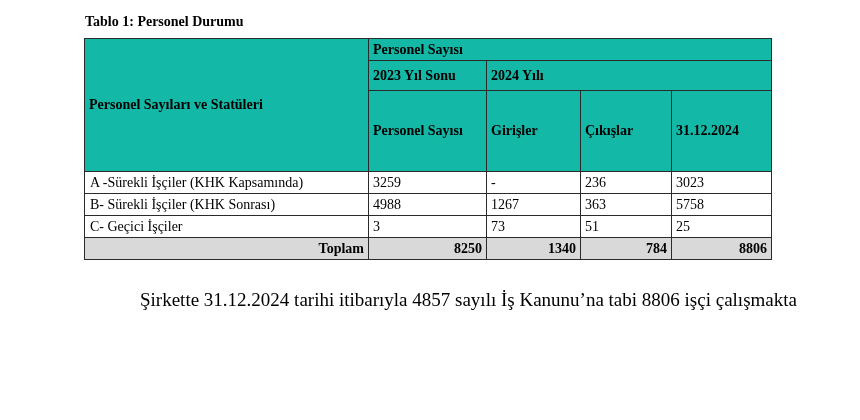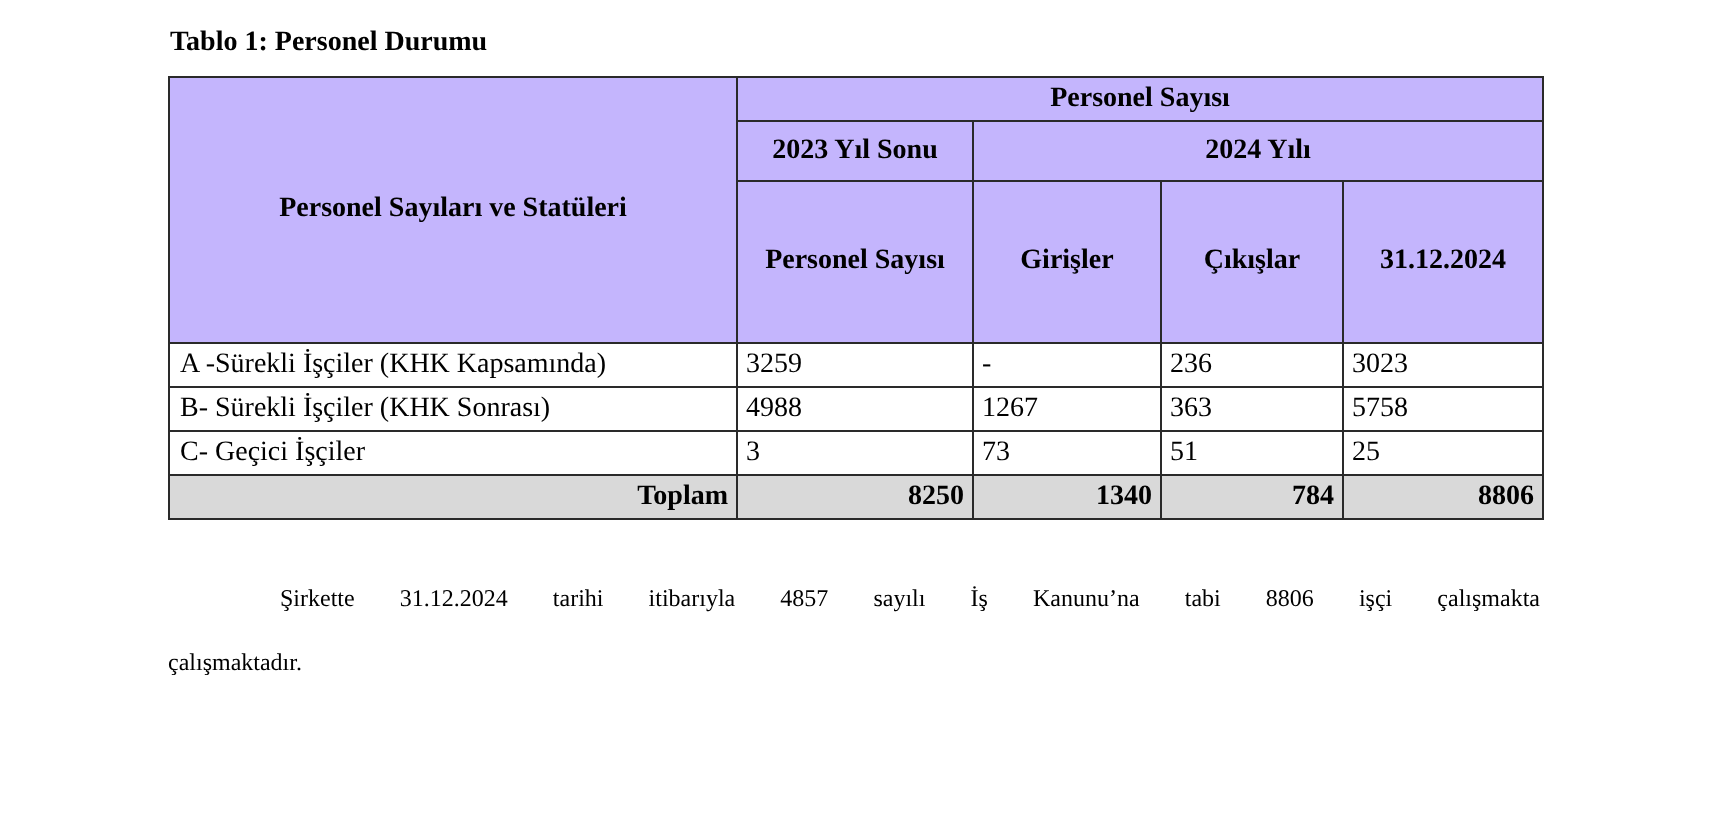--- a/index.html
+++ b/index.html
@@ -34,42 +34,42 @@
       table-layout: fixed;
       font-size: 14px;
     }
     table.pt td, table.pt th {
       border: 1.6px solid #2a2a2a;
       padding: 0 4px;
       overflow: hidden;
       white-space: nowrap;
     }
     table.pt th {
-      background: #c4b5fd;
+      background: #14b8a6;
       font-weight: bold;
-      text-align: center;
+      text-align: left;
       vertical-align: middle;
     }
     .h1 { height: 22px; }
     .h2 { height: 30px; }
     .h3 { height: 81px; }
     .drow td { height: 21px; text-align: left; }
     .drow td.lbl { text-align: left; padding-left: 5px; margin-left: 43px; }
     .trow td {
       height: 21px;
       background: #d9d9d9;
       font-weight: bold;
       text-align: right;
     }
     .para {
       position: absolute;
       left: 84px;
       top: 284px;
       width: 686px;
-      font-size: 12px;
+      font-size: 19px;
       line-height: 31.5px;
       text-align: justify;
     }
     .para .line {
       display: block;
       text-align: justify;
       text-align-last: justify;
       white-space: nowrap;
     }
     .para .line.first { text-indent: 56px; }
@@ -130,14 +130,13 @@
     <td>8250</td>
     <td>1340</td>
     <td>784</td>
     <td>8806</td>
   </tr>
 </tbody>
   </table>
 
 <div class="para">
   <span class="line first">Şirkette 31.12.2024 tarihi itibarıyla 4857 sayılı İş Kanunu’na tabi 8806 işçi çalışmakta</span>
-  <span class="line last">çalışmaktadır.</span>
 </div>
 
 </body></html>

